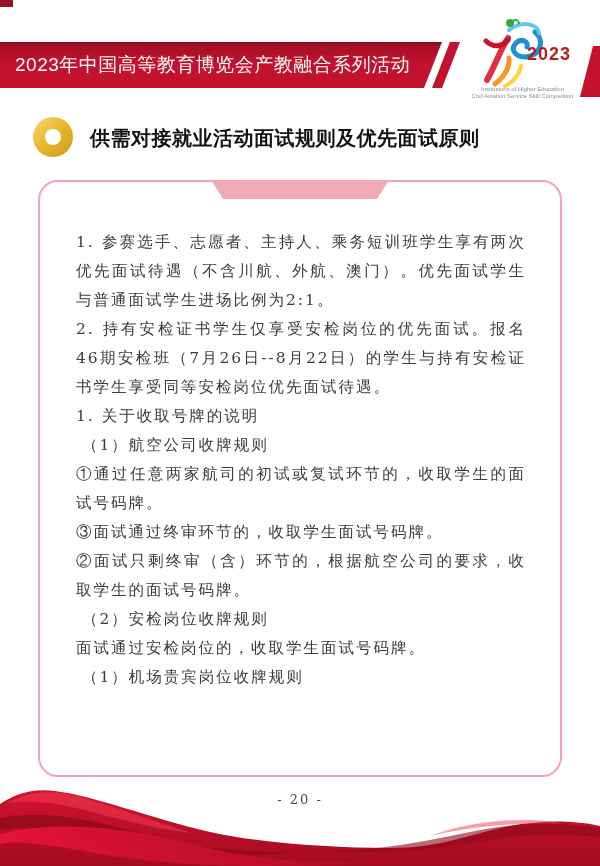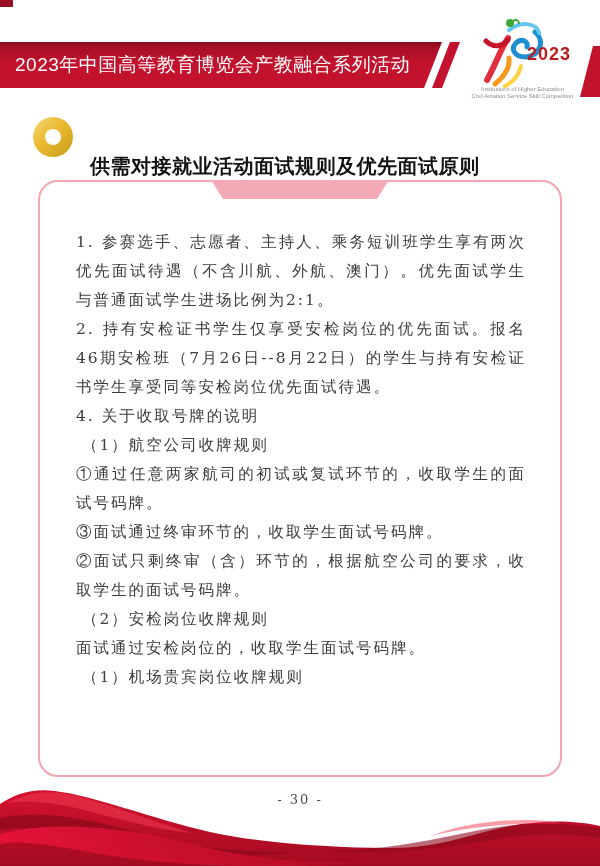--- a/index.html
+++ b/index.html
@@ -28,21 +28,21 @@
           color:#b91c1c;letter-spacing:1px;}
   .logo-caption{position:absolute;left:0;bottom:0;width:115px;text-align:center;
           color:#8f8f8f;font-size:6px;line-height:7px;}
 
   
   .gold-ring{position:absolute;left:33px;top:117px;width:40px;height:40px;border-radius:50%;
           background:linear-gradient(135deg,#f6d978 0%,#eab92f 45%,#c79d1b 100%);}
   .gold-ring::after{content:"";position:absolute;left:12px;top:12px;width:16px;height:16px;
           border-radius:50%;background:#ffffff;}
   .section-title{position:absolute;left:90px;top:125px;font-size:20px;font-weight:700;
-          color:#121212;letter-spacing:0.5px;white-space:nowrap;margin-top:28px;}
+          color:#121212;letter-spacing:0.5px;white-space:nowrap;}
 
   
   .content-box{position:absolute;left:38px;top:180px;width:524px;height:597px;
           border:2px solid #f2a6b0;border-radius:20px;box-sizing:border-box;background:#fff;}
   .box-tab{position:absolute;left:50%;transform:translateX(-50%);top:-2px;width:178px;height:19px;
           background:#f4a9b6;clip-path:polygon(0 0,100% 0,166px 100%,12px 100%);}
   .box-body{position:absolute;left:36px;right:34px;top:46px;}
   .box-body p{margin:0;font-family:"DejaVu Serif","Liberation Serif",serif;
           font-size:15.5px;line-height:29px;color:#3c3c3c;text-align:justify;
           letter-spacing:2px;}
@@ -90,32 +90,32 @@
   </div>
 
   <div class="gold-ring"></div>
   <div class="section-title">供需对接就业活动面试规则及优先面试原则</div>
 
   <div class="content-box">
     <div class="box-tab"></div>
     <div class="box-body">
       <p>1. 参赛选手、志愿者、主持人、乘务短训班学生享有两次优先面试待遇（不含川航、外航、澳门）。优先面试学生与普通面试学生进场比例为2:1。</p>
       <p>2. 持有安检证书学生仅享受安检岗位的优先面试。报名46期安检班（7月26日--8月22日）的学生与持有安检证书学生享受同等安检岗位优先面试待遇。</p>
-      <p>4. 关于收取号牌的说明</p>
+      <p>1. 关于收取号牌的说明</p>
       <p class="sub">（1）航空公司收牌规则</p>
       <p>①通过任意两家航司的初试或复试环节的，收取学生的面试号码牌。</p>
       <p>③面试通过终审环节的，收取学生面试号码牌。</p>
       <p>②面试只剩终审（含）环节的，根据航空公司的要求，收取学生的面试号码牌。</p>
       <p class="sub">（2）安检岗位收牌规则</p>
       <p>面试通过安检岗位的，收取学生面试号码牌。</p>
       <p class="sub">（1）机场贵宾岗位收牌规则</p>
     </div>
   </div>
 
-  <div class="page-number">- 30 -</div>
+  <div class="page-number">- 20 -</div>
 
   <svg class="ribbon" width="600" height="78" viewBox="0 0 600 78" preserveAspectRatio="none">
     <defs>
       <linearGradient id="rg1" x1="0" y1="0" x2="0" y2="1">
         <stop offset="0" stop-color="#d41230"></stop>
         <stop offset="1" stop-color="#a30b21"></stop>
       </linearGradient>
       <linearGradient id="rg2" x1="0" y1="0" x2="1" y2="0">
         <stop offset="0" stop-color="#e8133a"></stop>
         <stop offset="1" stop-color="#b00c24"></stop>

